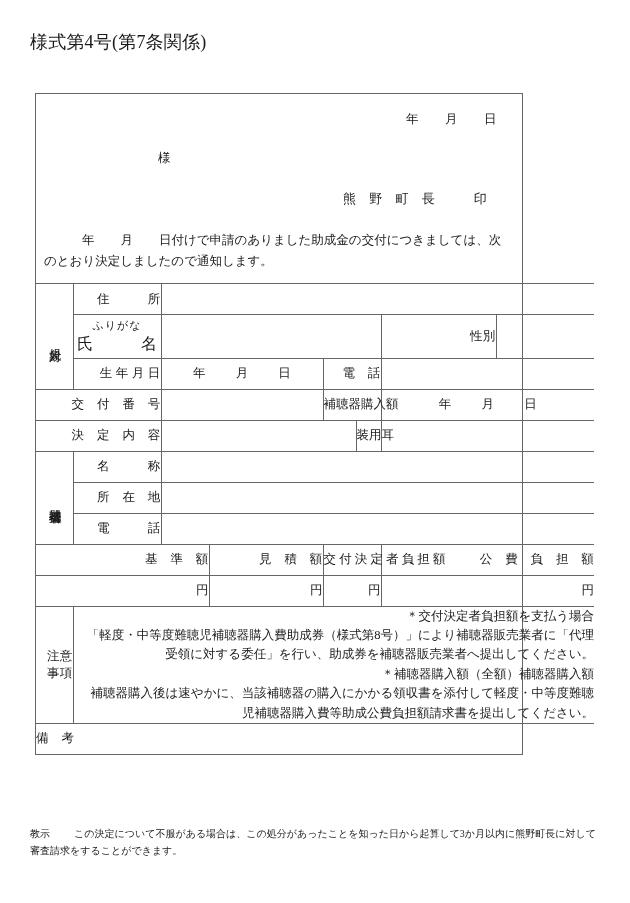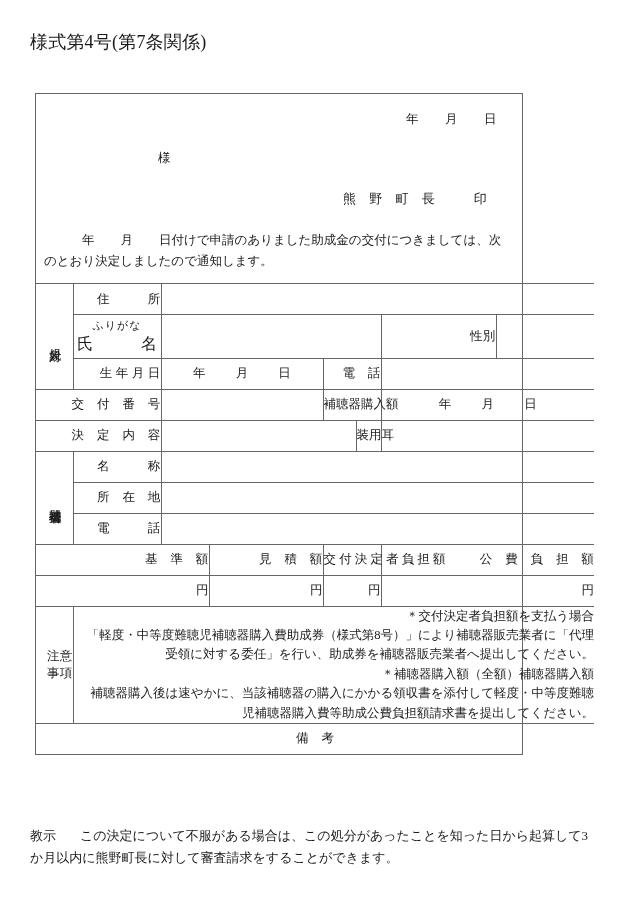--- a/index.html
+++ b/index.html
@@ -91,21 +91,21 @@
     font-size: 12.5px;
   }
   table.grid td {
     border: 1px solid #666;
     padding: 0;
     vertical-align: middle;
     height: 30px;
   }
   table.grid td.noleft  { border-left: none; }
   table.grid td.noright { border-right: none; }
-  table.grid td.nobot   { border-bottom: none; text-align: center; }
+  table.grid td.nobot   { border-bottom: none; }
 
   .lbl {
     text-align: right;
     letter-spacing: 0.2px;
     margin-left: 30px;
   }
   .lbl-sp {
     text-align: center;
     white-space: nowrap;
   }
@@ -145,21 +145,21 @@
   }
   .furigana-top { font-size: 11px; letter-spacing: 1px; }
   .furigana-bot { font-size: 16px; }
 
   
   .footer-note {
     position: absolute;
     left: 30px;
     top: 825px;
     width: 570px;
-    font-size: 13px;
+    font-size: 10px;
     line-height: 1.7;
   }
   .footer-note .ind2 { display: inline-block; width: 24px; }
   .spread { letter-spacing: 0.2px; }
 </style>
 </head>
 <body>
 
 <div class="page">
 

